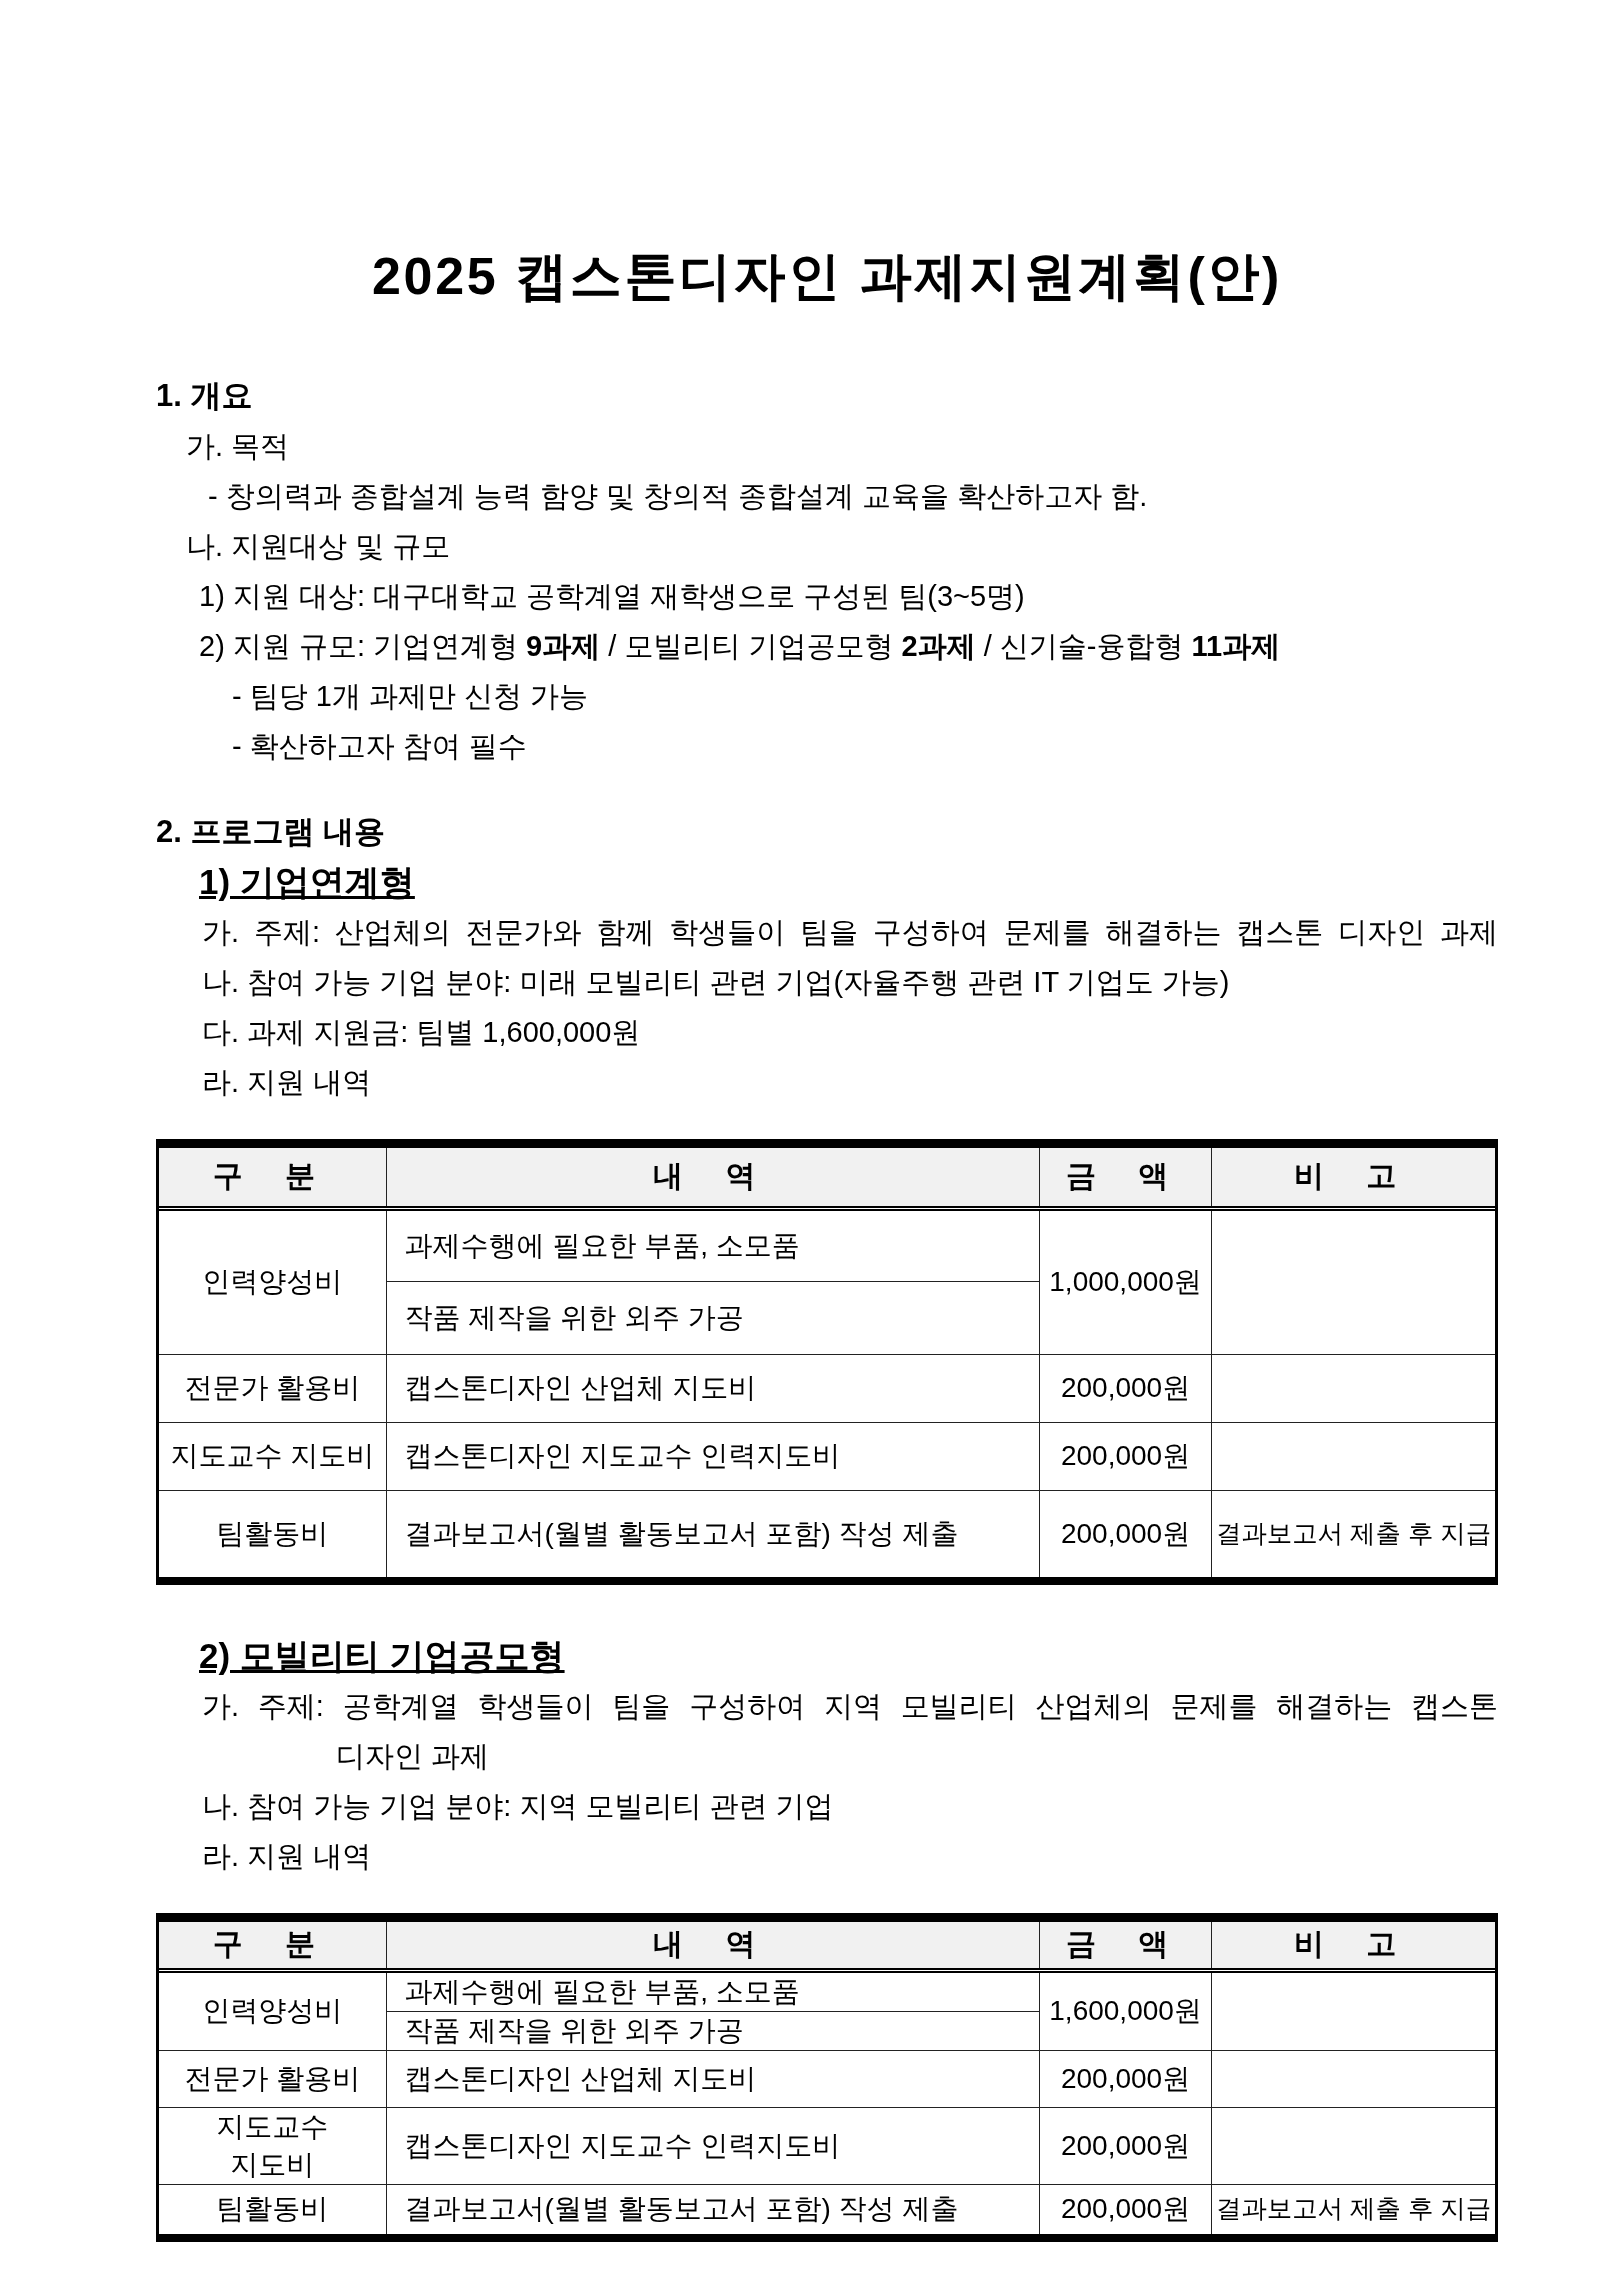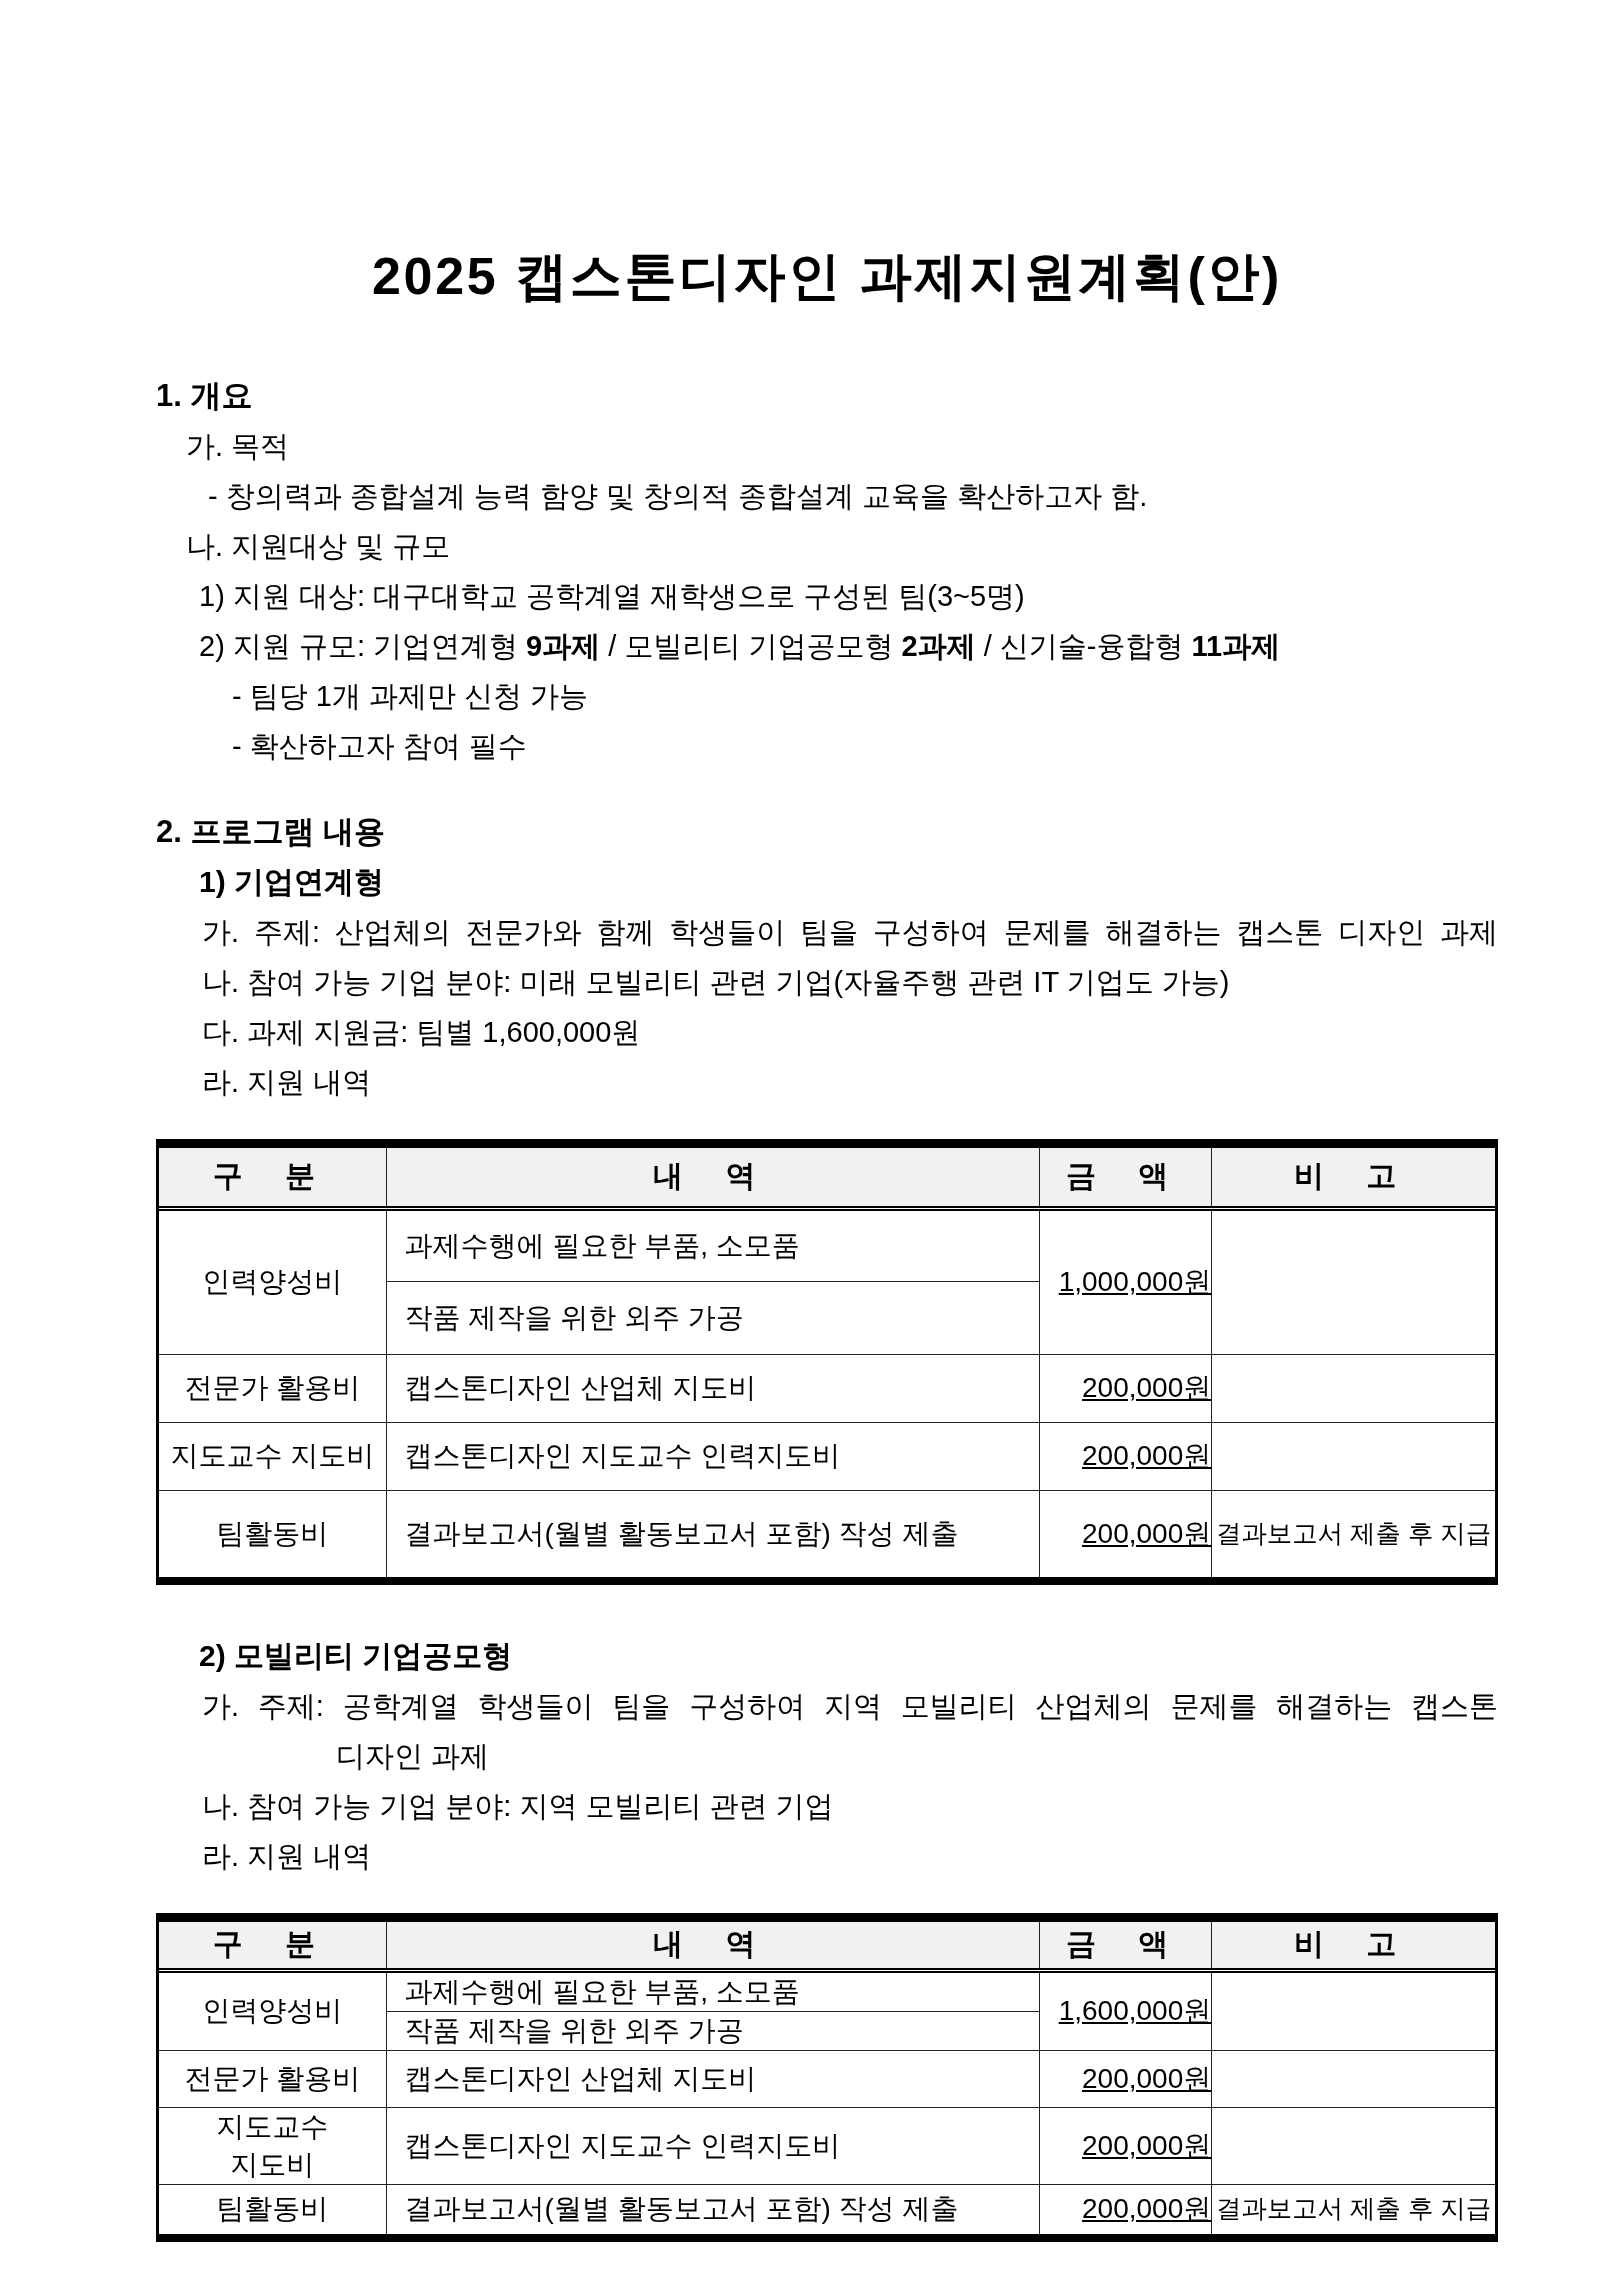--- a/index.html
+++ b/index.html
@@ -37,23 +37,24 @@
   .gap-top-55 { margin-top: 36px; }
   .gap-top-70 { margin-top: 46px; }
   .gap-top-90 { margin-top: 59px; }
   .ind-a   { margin-left: 30px; }   
   .ind-num { margin-left: 43px; }   
   .ind-d1  { margin-left: 52px; }   
   .ind-d2  { margin-left: 76px; }  
   .ind-p   { margin-left: 46px; }   
   .ind-cont { margin-left: 180px; } 
   .sub-head {
-    font-size: 30px;
+    font-size: 35px;
     font-weight: 700;
     line-height: 50px;
+    text-decoration: underline;
   }
   .red { color: #000000; font-weight: 700; }
   .stretch {
     white-space: normal;
     text-align: justify;
     text-align-last: justify;
     margin-right: 0;
   }
   
   .tbl-wrap {
@@ -83,21 +84,21 @@
     padding: 0;
   }
   .tbl td {
     border: 1.3px solid #222;
     font-size: 28px;
     vertical-align: middle;
     padding: 0;
   }
   .tbl td.label { text-align: center; }
   .tbl td.desc  { text-align: left; padding-left: 18px; }
-  .tbl td.amount { text-align: right; text-decoration: underline; }
+  .tbl td.amount { text-align: center; }
   .tbl td.note { text-align: center; font-size: 25.4px; white-space: nowrap; }
   .tbl td.desc-b { border-top: 1.3px solid #8a8a8a; }
   .pre-wrap { white-space: pre-line; }
   
   .t1-hd  { height: 60px; }
   .t1-r1a { height: 73px; }
   .t1-r1b { height: 73px; }
   .t1-r2  { height: 68px; }
   .t1-r3  { height: 68px; }
   .t1-r4  { height: 87px; }

